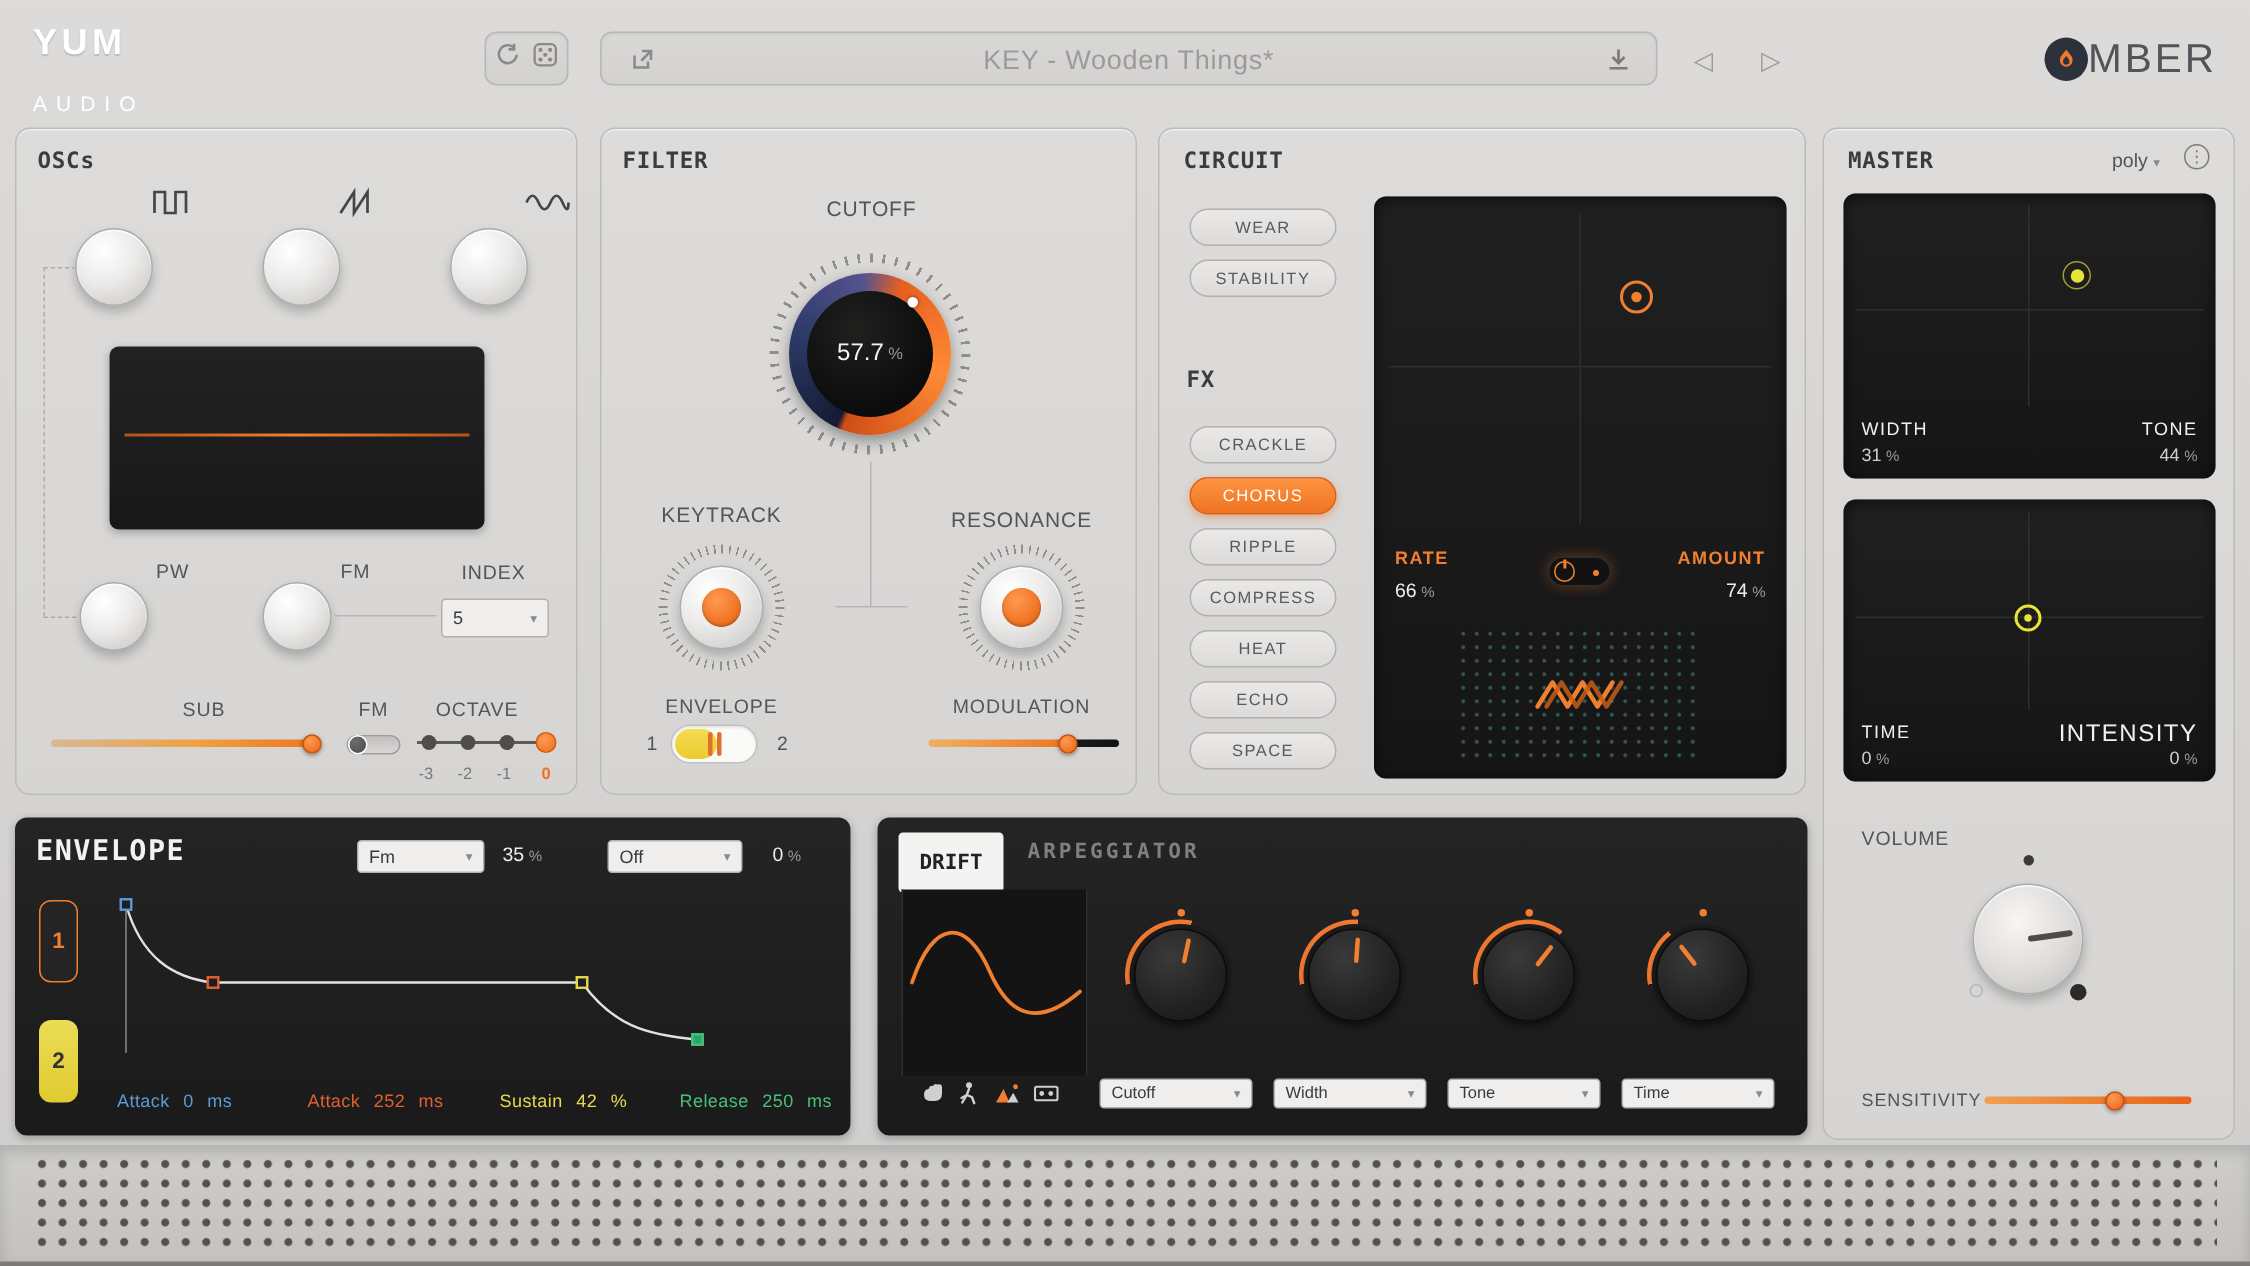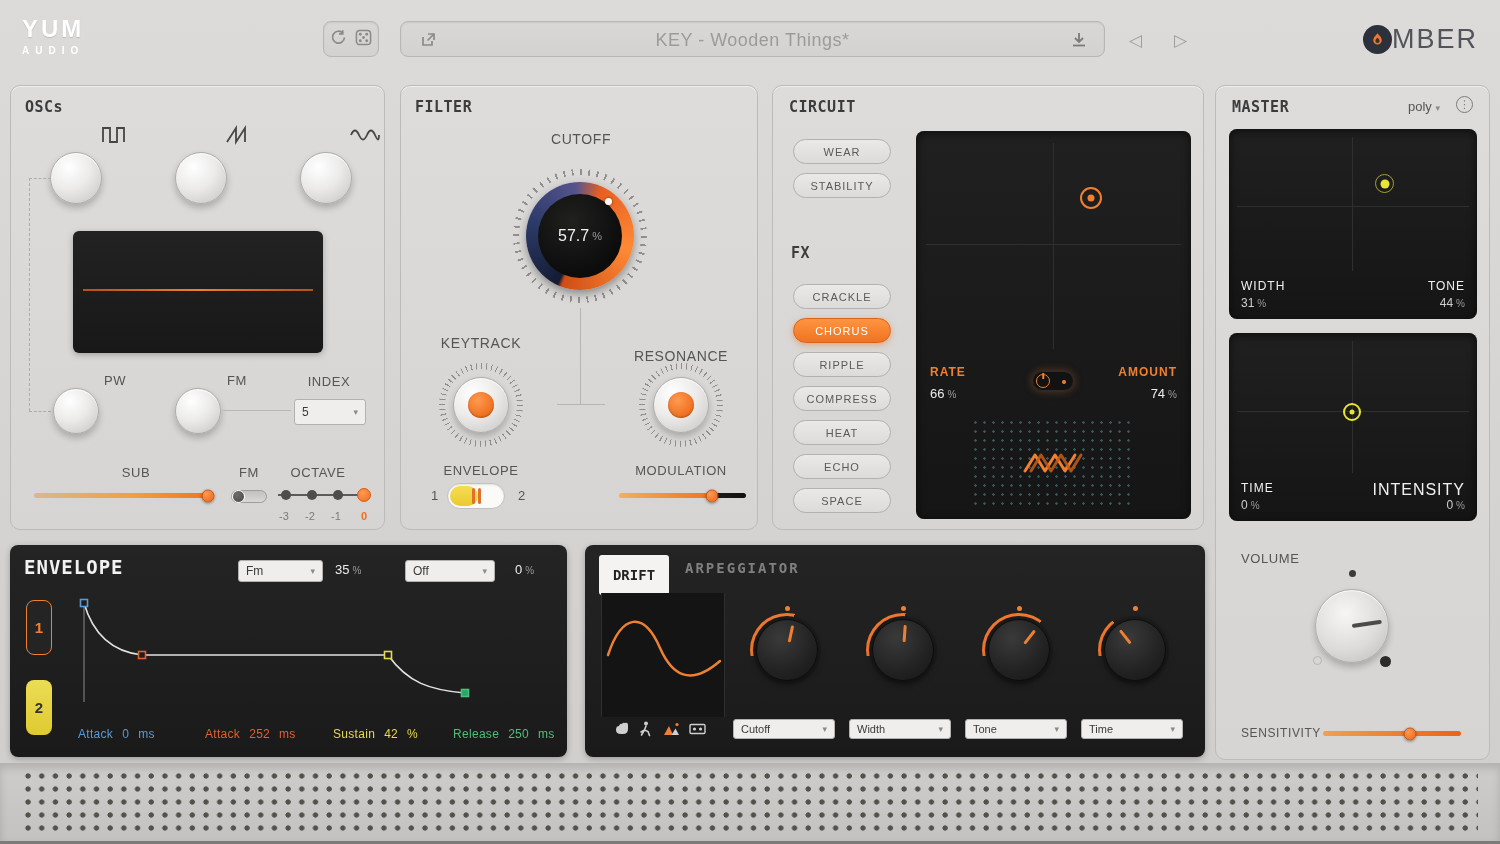--- a/index.html
+++ b/index.html
@@ -30,21 +30,21 @@
   .cbtn{position:absolute;width:98px;height:25px;border-radius:13px;border:1px solid #b2b1b0;cursor:pointer;
         background:linear-gradient(#eae9e8,#dcdbda);color:#5a5a5a;font-size:11px;letter-spacing:1px;
         display:flex;align-items:center;justify-content:center}
   .cbtn.active{background:linear-gradient(#ff9440,#ef7322);border-color:#d8631a;color:#fff;box-shadow:0 2px 6px rgba(239,115,34,.5)}
   .xy{position:absolute;background:linear-gradient(#202020,#151515);border-radius:8px;box-shadow:inset 0 2px 10px rgba(0,0,0,.6)}
   .chline{position:absolute;background:#2f2f2f}
   .unit{color:#9a9a9a;font-size:10px;margin-left:3px}
 
   
   .logo-top{font-size:24px;font-weight:900;color:#fff;letter-spacing:3px;text-shadow:0 1px 1px rgba(0,0,0,.15)}
-  .logo-bot{font-size:10px;font-weight:bold;color:#fff;letter-spacing:6px;margin-top:2px}
+  .logo-bot{font-size:14px;font-weight:normal;color:#fff;letter-spacing:6px;margin-top:18px}
   .hbox{position:absolute;border:1px solid #b8b7b6;border-radius:8px;background:linear-gradient(#d9d8d7,#d3d2d1);
         box-shadow:inset 0 1px 2px rgba(0,0,0,.07)}
   .navarr{position:absolute;font-size:17px;color:#9d9c9b;cursor:pointer}
   .brandtxt{font-size:27px;font-weight:normal;color:#53535a;letter-spacing:2px}
   .flamec{width:29px;height:29px;border-radius:50%;background:#2c313c;display:flex;align-items:center;justify-content:center}
 
   
   .cut-ring{position:absolute;left:13px;top:13px;width:108px;height:108px;border-radius:50%;
     background:conic-gradient(from 205deg,#141b32 0deg,#2b3a68 80deg,#55548e 150deg,#e85f20 180deg,#ff8a35 260deg,#cf4d15 355deg,#141b32 360deg);
     box-shadow:0 4px 9px rgba(0,0,0,.35)}
@@ -233,21 +233,21 @@
     <div style="position:absolute;left:179px;top:222px;height:96px;width:1px;background:#b5b4b3"></div>
     <div style="position:absolute;left:156px;top:318px;width:48px;height:1px;background:#b5b4b3"></div>
 
     <div class="lab cntr" style="left:80px;top:249px;font-size:14px">KEYTRACK</div>
     <div style="position:absolute;left:38px;top:277px;width:84px;height:84px">
       <div class="ticks" style="inset:0"></div>
       <div class="knob" style="left:14px;top:14px;width:56px;height:56px"></div>
       <div class="ocenter" style="left:29px;top:29px;width:26px;height:26px"></div>
     </div>
 
-    <div class="lab cntr" style="left:280px;top:262px;font-size:14px">RESONANCE</div>
+    <div class="lab cntr" style="left:280px;top:252px;font-size:14px">RESONANCE</div>
     <div style="position:absolute;left:238px;top:277px;width:84px;height:84px">
       <div class="ticks" style="inset:0"></div>
       <div class="knob" style="left:14px;top:14px;width:56px;height:56px"></div>
       <div class="ocenter" style="left:29px;top:29px;width:26px;height:26px"></div>
     </div>
 
     <div class="lab cntr" style="left:80px;top:377px;font-size:13px">ENVELOPE</div>
     <div class="lab" style="left:30px;top:402px">1</div>
     <div style="position:absolute;left:46px;top:397px;width:58px;height:26px;border-radius:13px;background:#fafaf9;border:1px solid #c2c1c0;box-shadow:inset 0 1px 2px rgba(0,0,0,.1);cursor:pointer">
       <div style="position:absolute;left:2px;top:2px;width:28px;height:20px;border-radius:10px;background:linear-gradient(#f4dd52,#ecca30)"></div>

